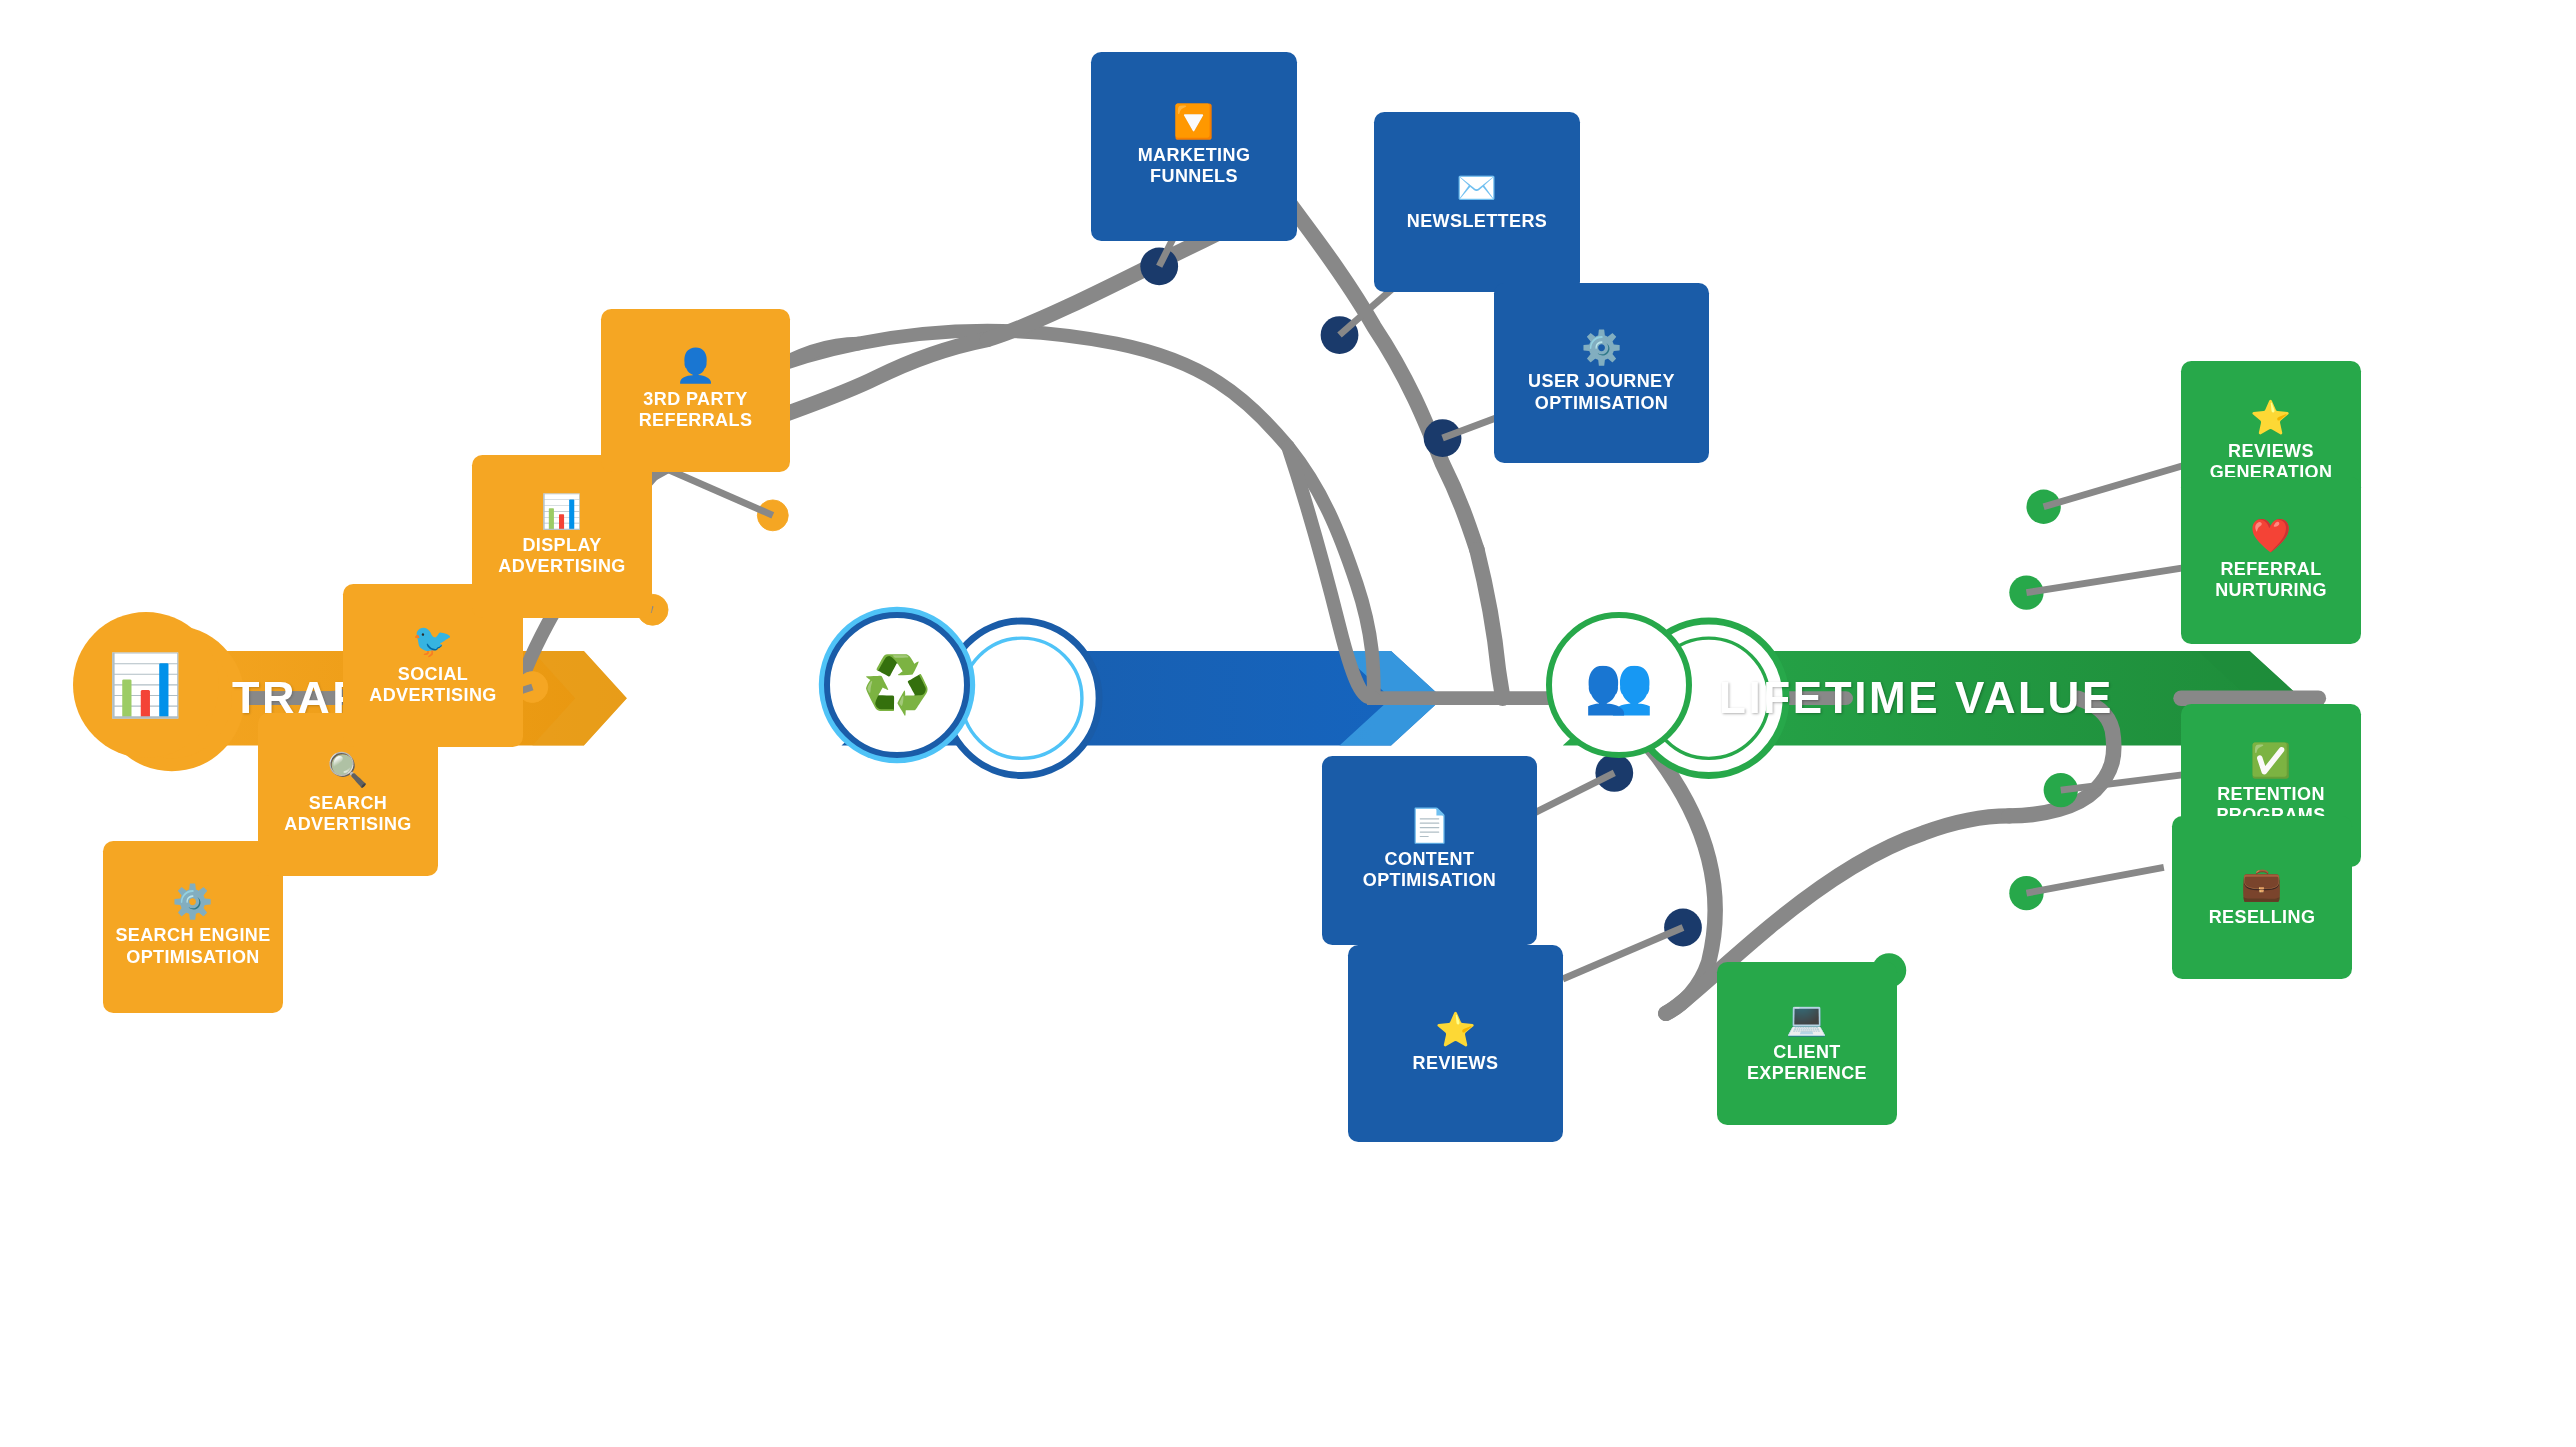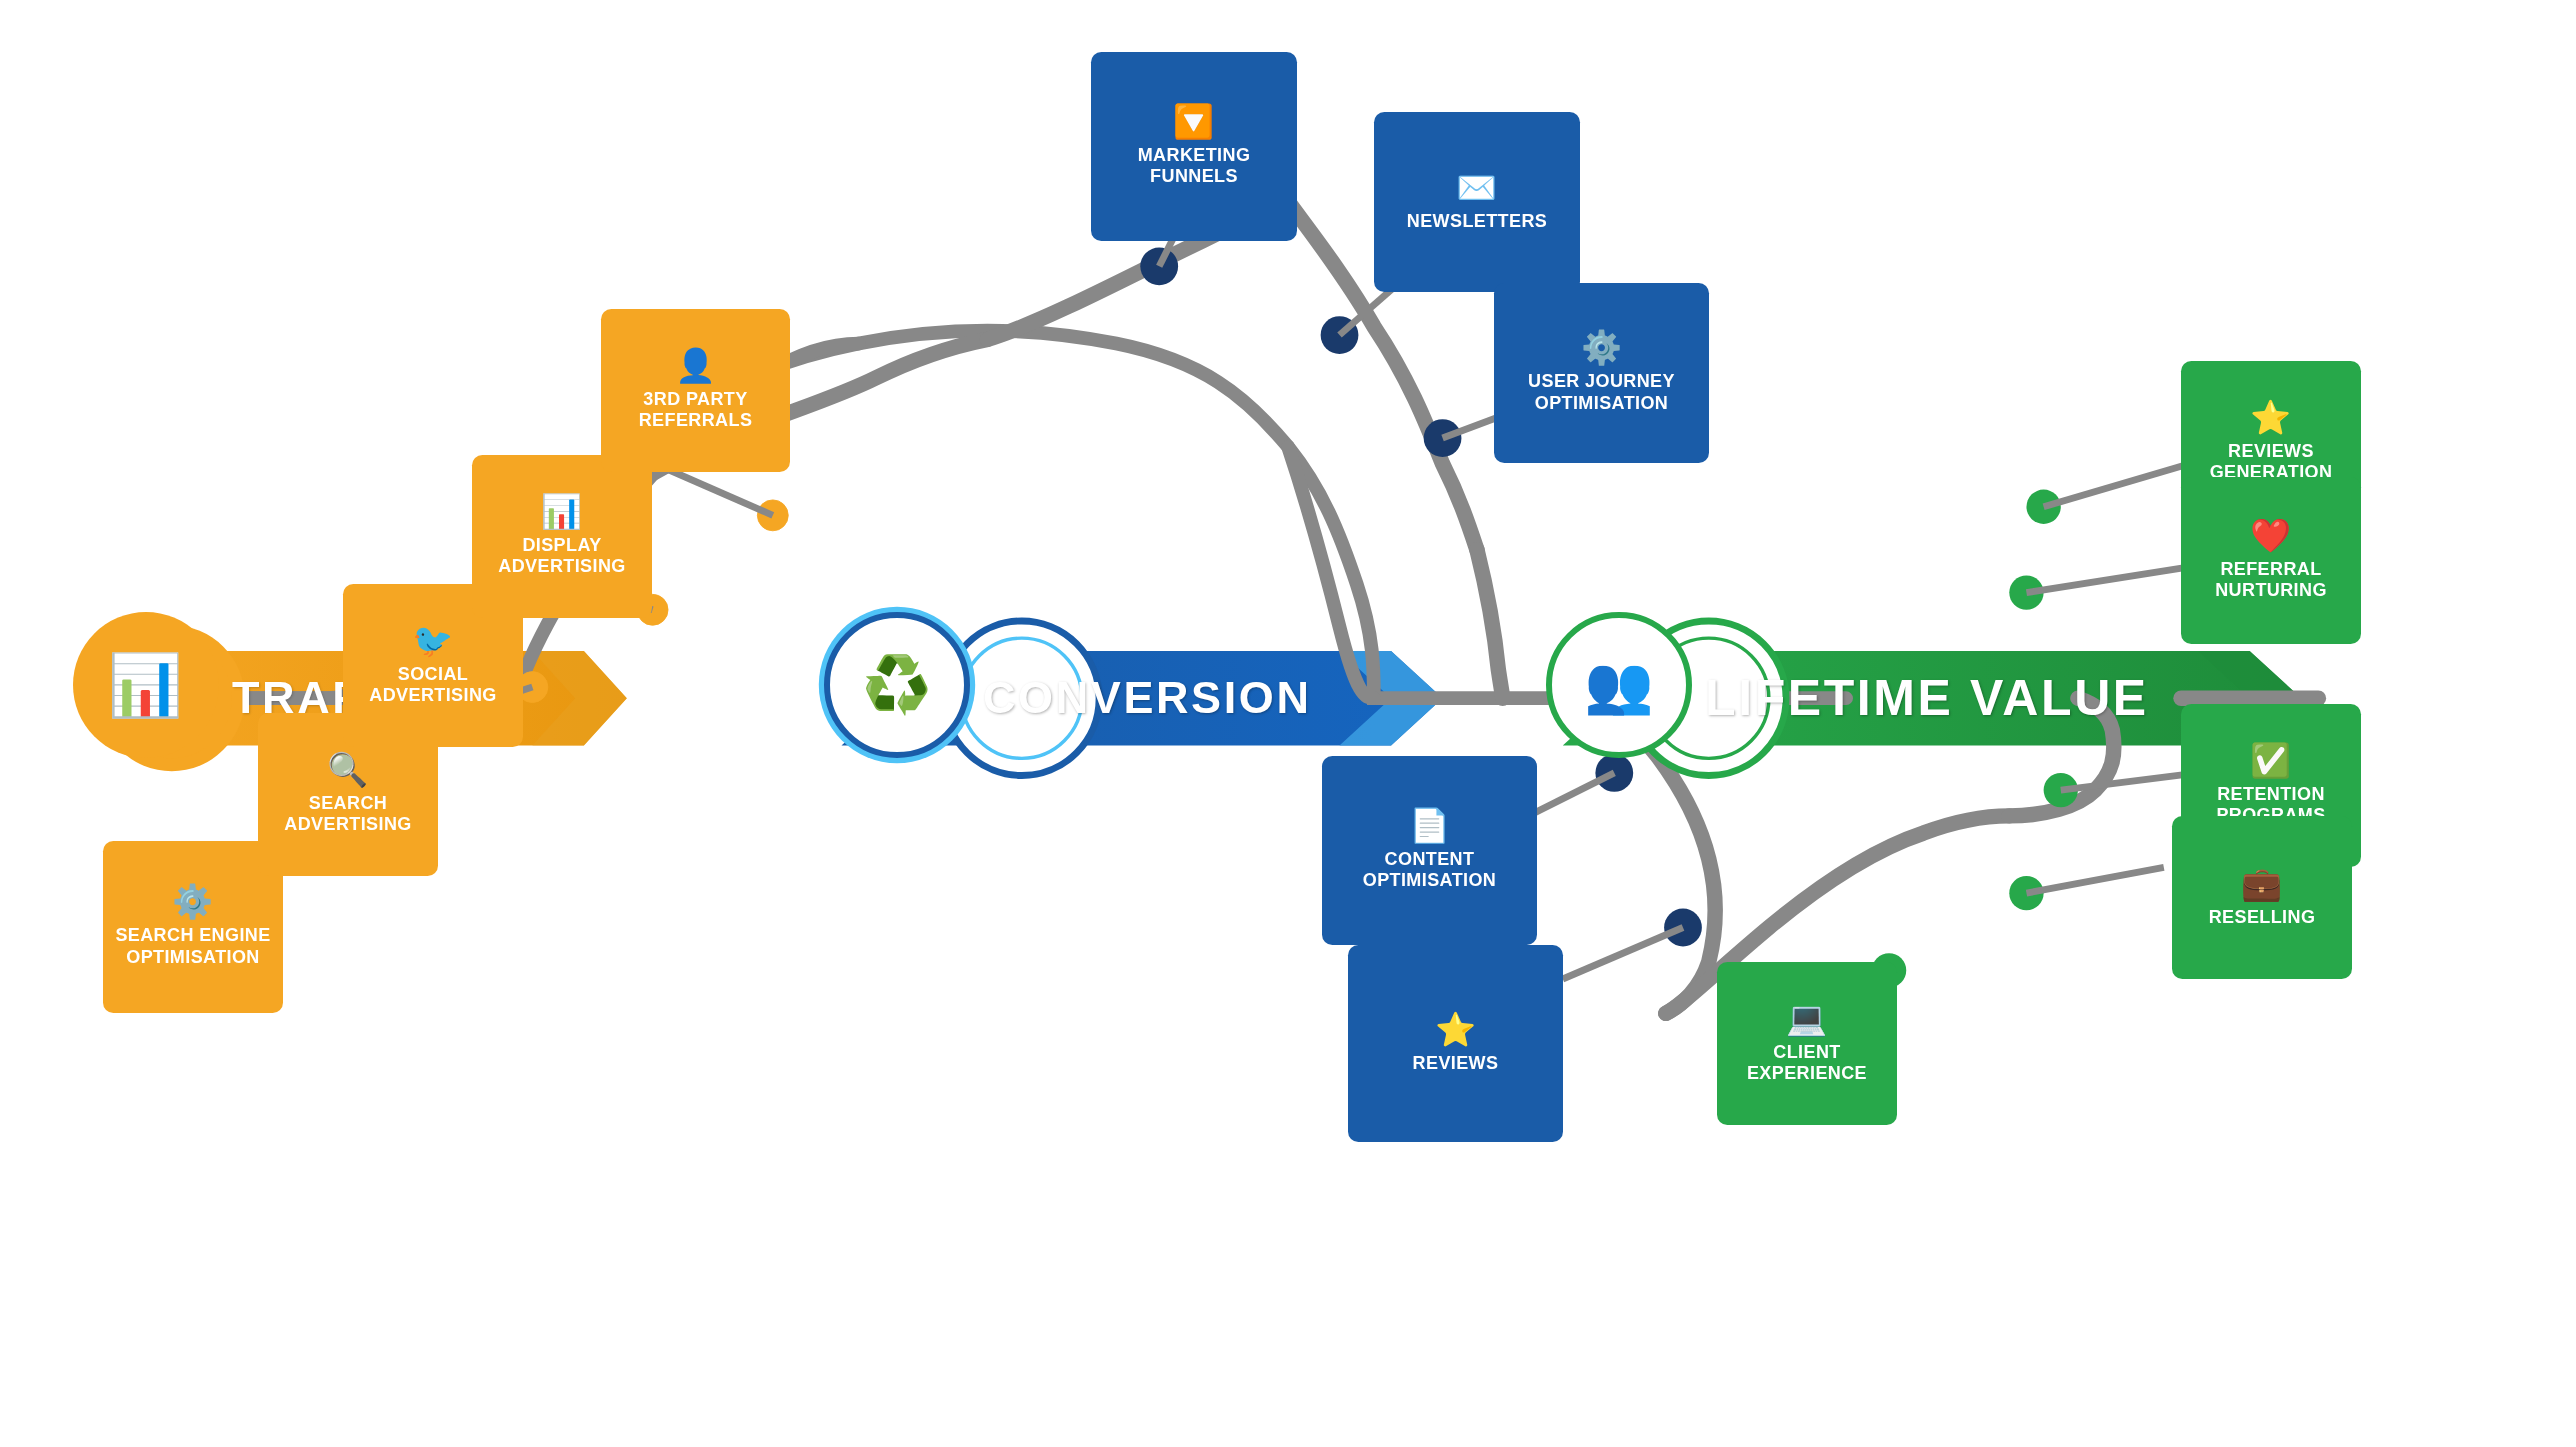--- a/index.html
+++ b/index.html
@@ -249,28 +249,27 @@
       <span style="font-size:60px; color:white;">📊</span>
     </div>
     <span style="font-size:45px; font-weight:900; color:white; letter-spacing:2.6px; margin-left:13px; text-shadow: 0.9px 0.9px 2.6px rgba(0,0,0,0.2);">TRAFFIC</span>
   </div>
 
   <div style="position:absolute; left:841px; top:651px; width:601px; height:94px; display:flex; align-items:center;">
 
     <div style="width:146px; height:146px; border-radius:50%; background:white; border:6.9px solid #1A5CA8; display:flex; align-items:center; justify-content:center; margin-left:-17px; margin-top:-26px; z-index:10; position:relative; flex-shrink:0; box-shadow: 0 0 0 5.2px #4FC3F7;">
       <span style="font-size:56px;">♻️</span>
     </div>
-    <span style="font-size:45px; font-weight:900; color:white; letter-spacing:2.6px; margin-left:13px; text-shadow: 0.9px 0.9px 2.6px rgba(0,0,0,0.3);">CONVERSION</span>
   </div>
 
   <div style="position:absolute; left:1563px; top:651px; width:773px; height:94px; display:flex; align-items:center;">
     <div style="width:146px; height:146px; border-radius:50%; background:white; border:6.9px solid #27A84A; display:flex; align-items:center; justify-content:center; margin-left:-17px; margin-top:-26px; z-index:10; position:relative; flex-shrink:0;">
       <span style="font-size:56px;">👥</span>
     </div>
-    <span style="font-size:50px; font-weight:900; color:white; letter-spacing:2.6px; margin-left:13px; text-shadow: 0.9px 0.9px 2.6px rgba(0,0,0,0.3);">LIFETIME VALUE</span>
+    <span style="font-size:44px; font-weight:900; color:white; letter-spacing:2.6px; margin-left:27px; text-shadow: 0.9px 0.9px 2.6px rgba(0,0,0,0.3);">LIFETIME VALUE</span>
   </div>
 
   <div class="card card-orange card-small" style="left:103px; top:841px; width:180px; height:172px;">
     <div class="card-icon">⚙️</div>
     <div class="card-label">SEARCH ENGINE
 OPTIMISATION</div>
   </div>
 
   <div class="card card-orange card-small" style="left:258px; top:713px; width:180px; height:163px;">
     <div class="card-icon">🔍</div>

